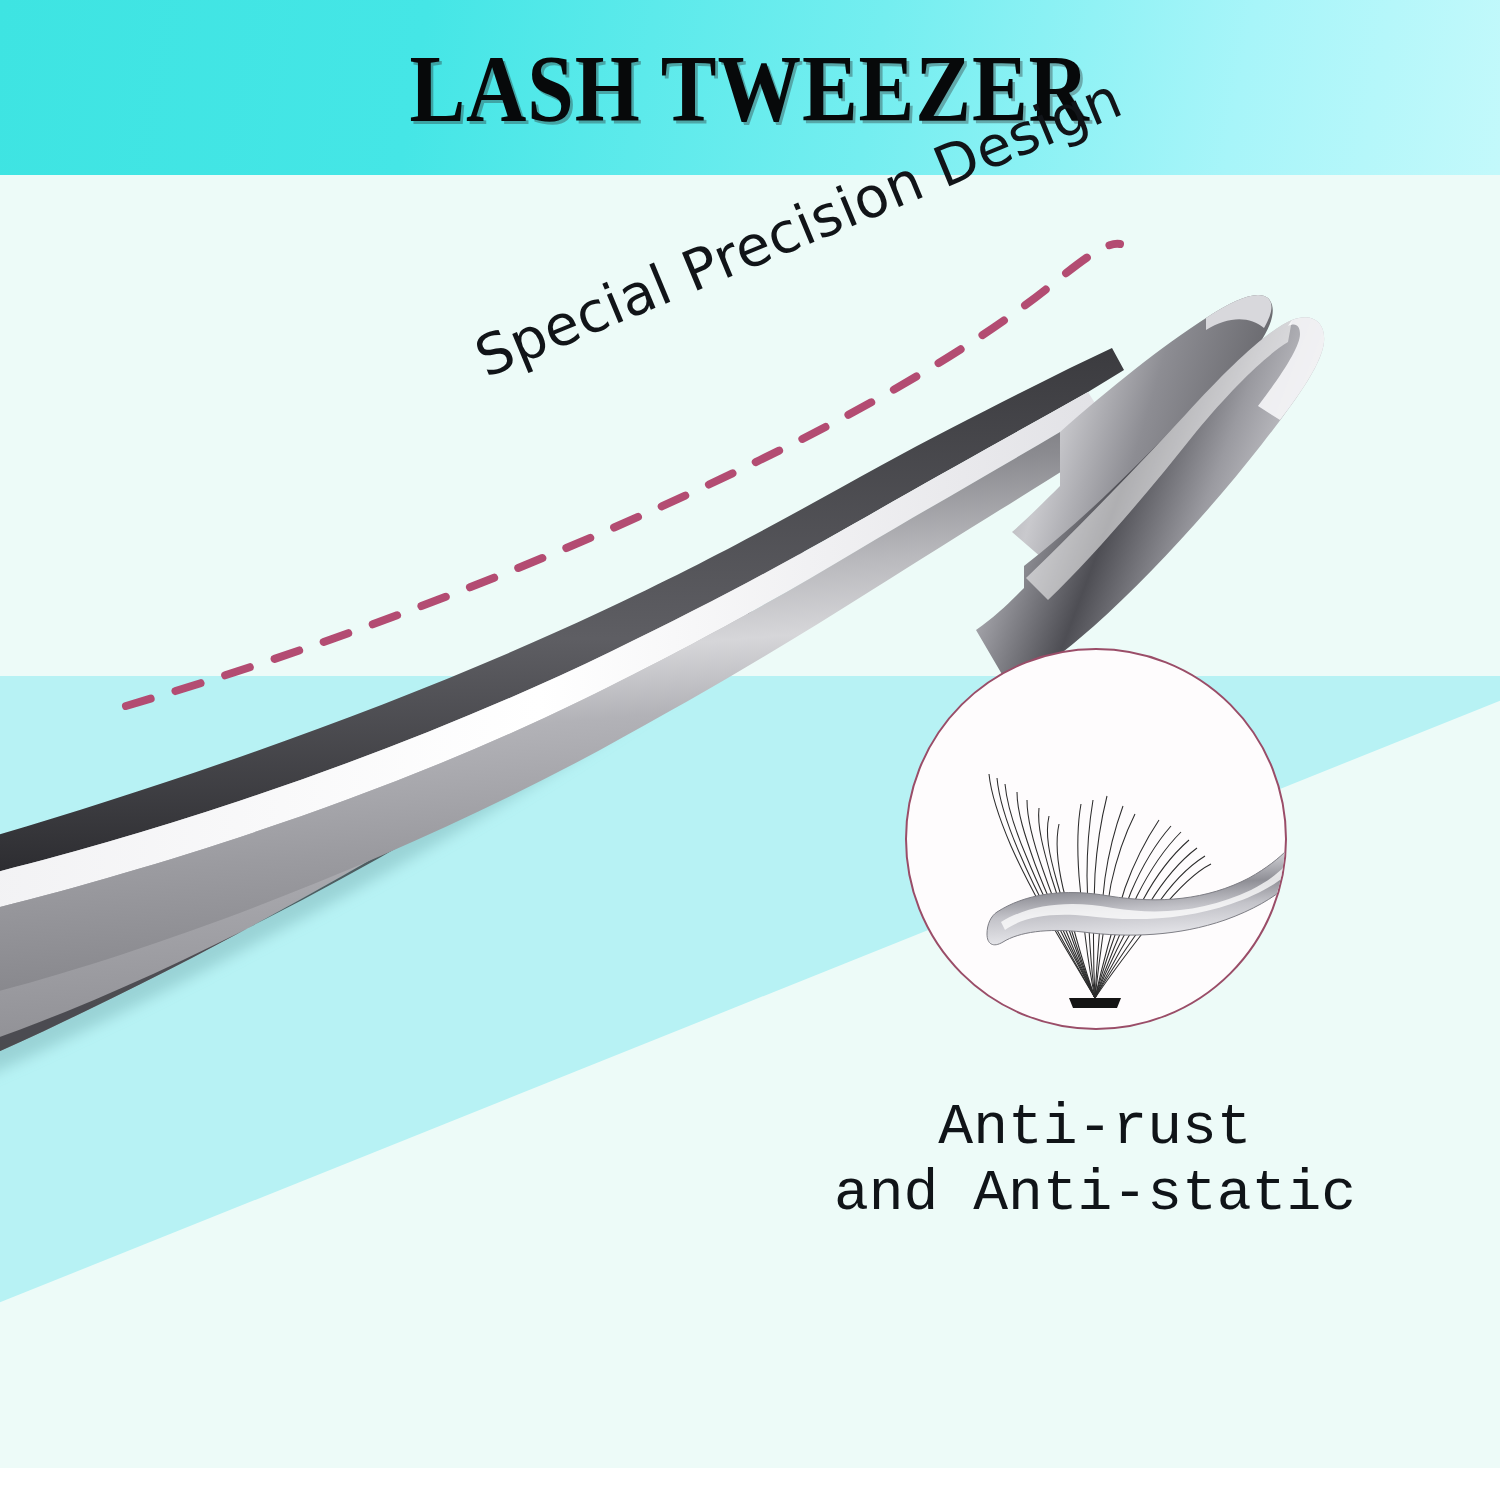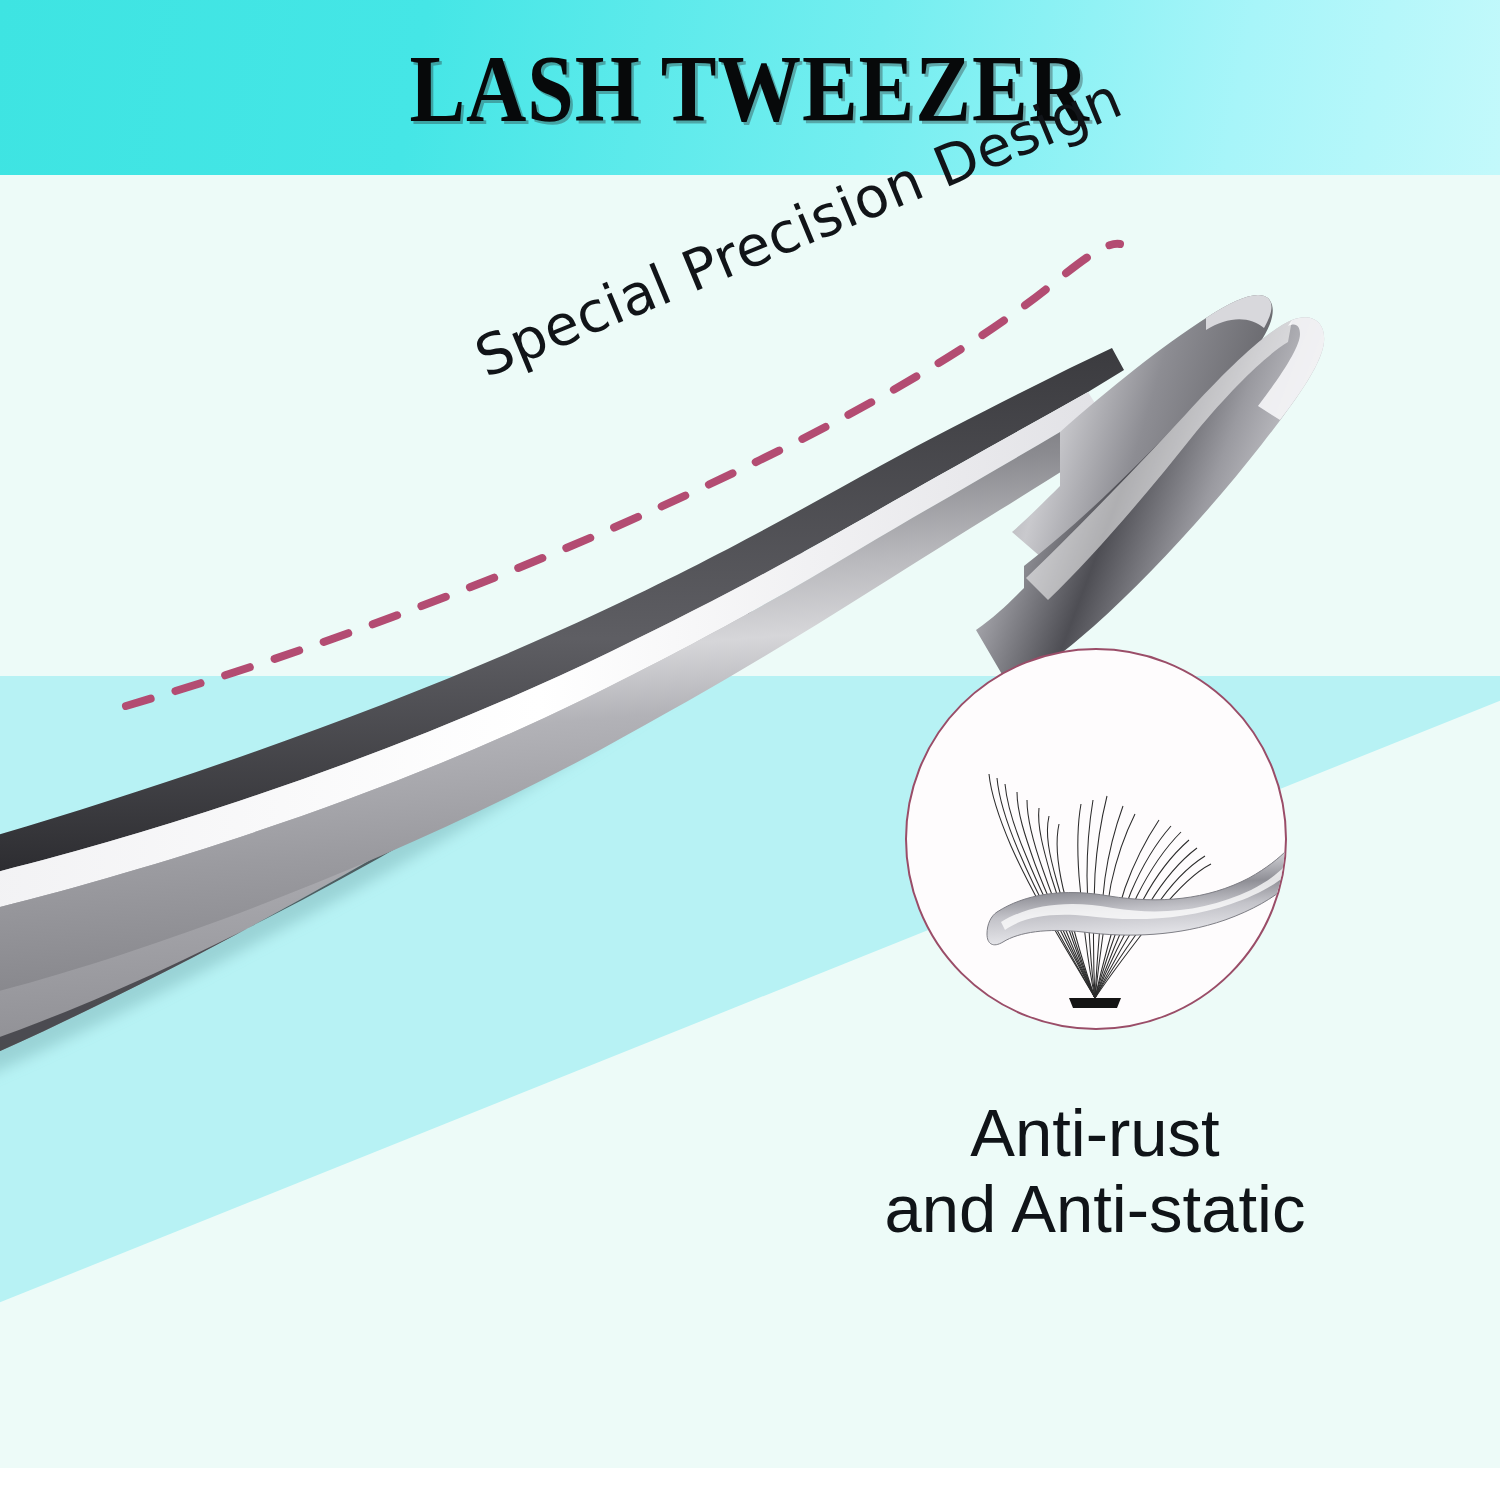--- a/index.html
+++ b/index.html
@@ -104,22 +104,22 @@
   }
   .lash-circle svg { display: block; }
 
   
   .antirust {
     position: absolute;
     left: 830px;
     top: 1095px;
     width: 530px;
     text-align: center;
-    font-family: Liberation Sans, sans-serif;
-    font-size: 67px;
+    font-family: Liberation Mono, monospace;
+    font-size: 58px;
     line-height: 1.14;
     color: #101418;
     font-weight: 400;
   }
 
   
   .banner {
     position: absolute;
     left: 77px;
     top: 1293px;

